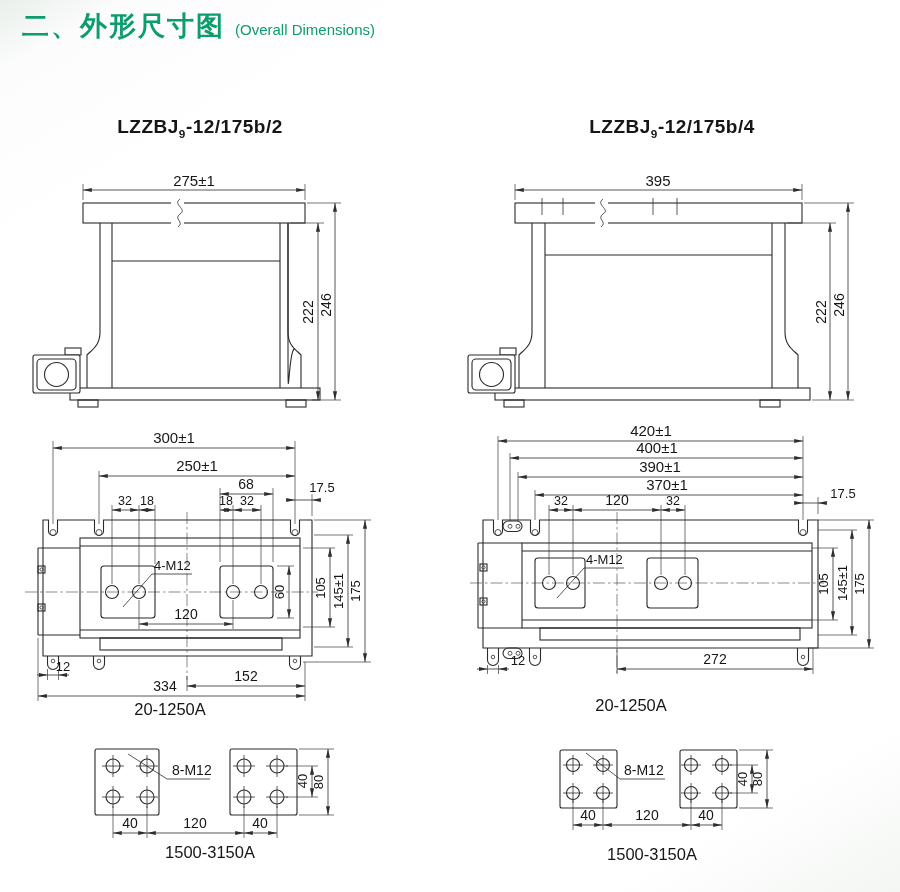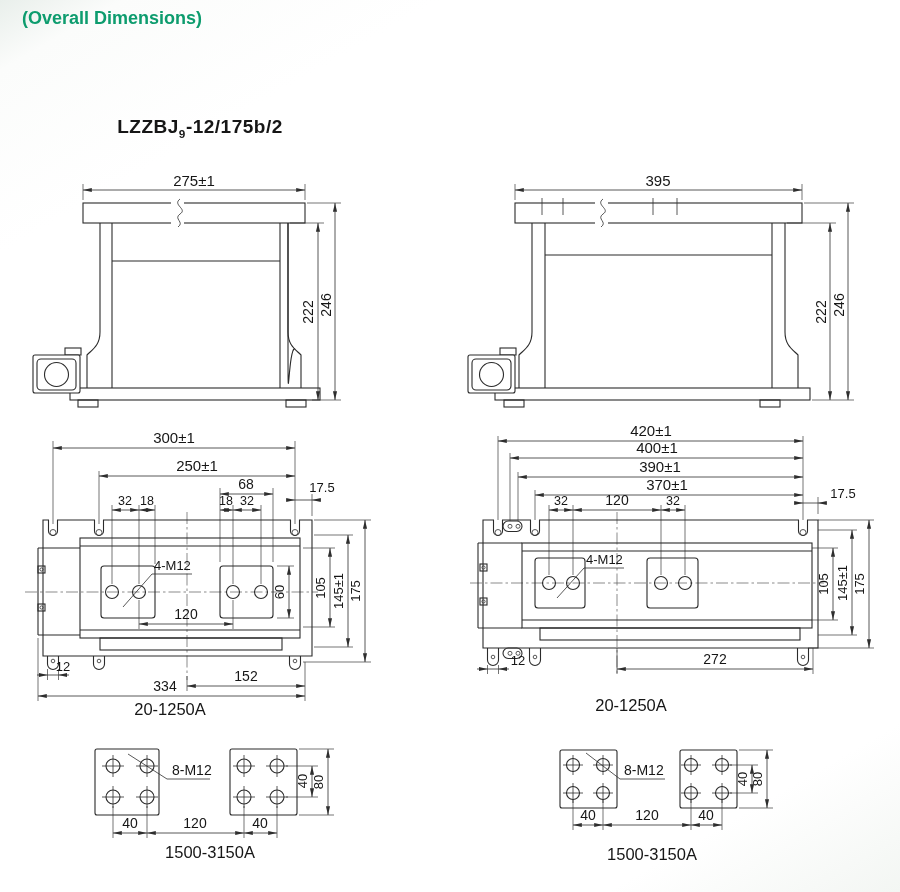--- a/index.html
+++ b/index.html
@@ -1,21 +1,21 @@
 <!DOCTYPE html>
 <html><head>
 <meta charset="utf-8">
 <style>
   html,body{margin:0;padding:0;background:#fff;}
   .page{position:relative;width:900px;height:892px;overflow:hidden;
         background:linear-gradient(150deg,#e9efeb 0%,#fbfcfb 5%,#ffffff 18%,#ffffff 88%,#f3f6f3 100%);
         font-family:"Liberation Sans",sans-serif;}
   .heading{position:absolute;left:22px;top:8px;display:flex;align-items:baseline;gap:10px;}
   .heading-cn{font-size:27px;font-weight:bold;color:#0d9c6e;letter-spacing:2px;}
-  .heading-en{font-size:18px;font-weight:bold;color:#0d9c6e;}
+  .heading-en{font-size:15px;font-weight:normal;color:#0d9c6e;}
   .model-title{position:absolute;top:116px;width:320px;text-align:center;
                font-size:19px;font-weight:bold;color:#161616;letter-spacing:0.5px;}
   .model-title sub{font-size:0.62em;}
   #title-left{left:40px;} #title-right{left:512px;}
   svg.draw{position:absolute;overflow:visible;}
   .ol{fill:none;stroke:#2b2b2b;stroke-width:1.1px;}
   .ol .wh{fill:#ffffff;}
   .tl{fill:none;stroke:#2e2e2e;stroke-width:0.8px;}
   .xl{fill:none;stroke:#3a3a3a;stroke-width:0.7px;}
   .dl line{stroke:#2e2e2e;stroke-width:0.8px;fill:none;
@@ -37,25 +37,27 @@
       <marker id="aE" viewBox="0 0 12 8" refX="11" refY="4" markerWidth="12" markerHeight="8" orient="auto">
         <path d="M0,1.4 L11,4 L0,6.6 Z" fill="#2e2e2e"></path>
       </marker>
       <marker id="aS" viewBox="0 0 12 8" refX="1" refY="4" markerWidth="12" markerHeight="8" orient="auto">
         <path d="M12,1.4 L1,4 L12,6.6 Z" fill="#2e2e2e"></path>
       </marker>
     </defs>
   </svg>
 
   <div class="heading">
+    <span class="heading-cn">二、外形尺寸图</span>
     <span class="heading-en">(Overall Dimensions)</span>
   </div>
 
   <div class="model-title" id="title-left"><span>LZZBJ</span><sub>9</sub><span>-12/175b/2</span></div>
 
+  <div class="model-title" id="title-right"><span>LZZBJ</span><sub>9</sub><span>-12/175b/4</span></div>
 
   <svg class="draw" style="left:28px;top:172px" width="340" height="250">
     <g class="xl">
       <line x1="55" y1="28" x2="55" y2="12"></line>
         <line x1="277" y1="28" x2="277" y2="12"></line>
       <line x1="262" y1="51" x2="296" y2="51"></line>
         <line x1="279" y1="31" x2="313" y2="31"></line>
       <line x1="284" y1="228" x2="313" y2="228"></line>
     </g>
     <g class="dl">

